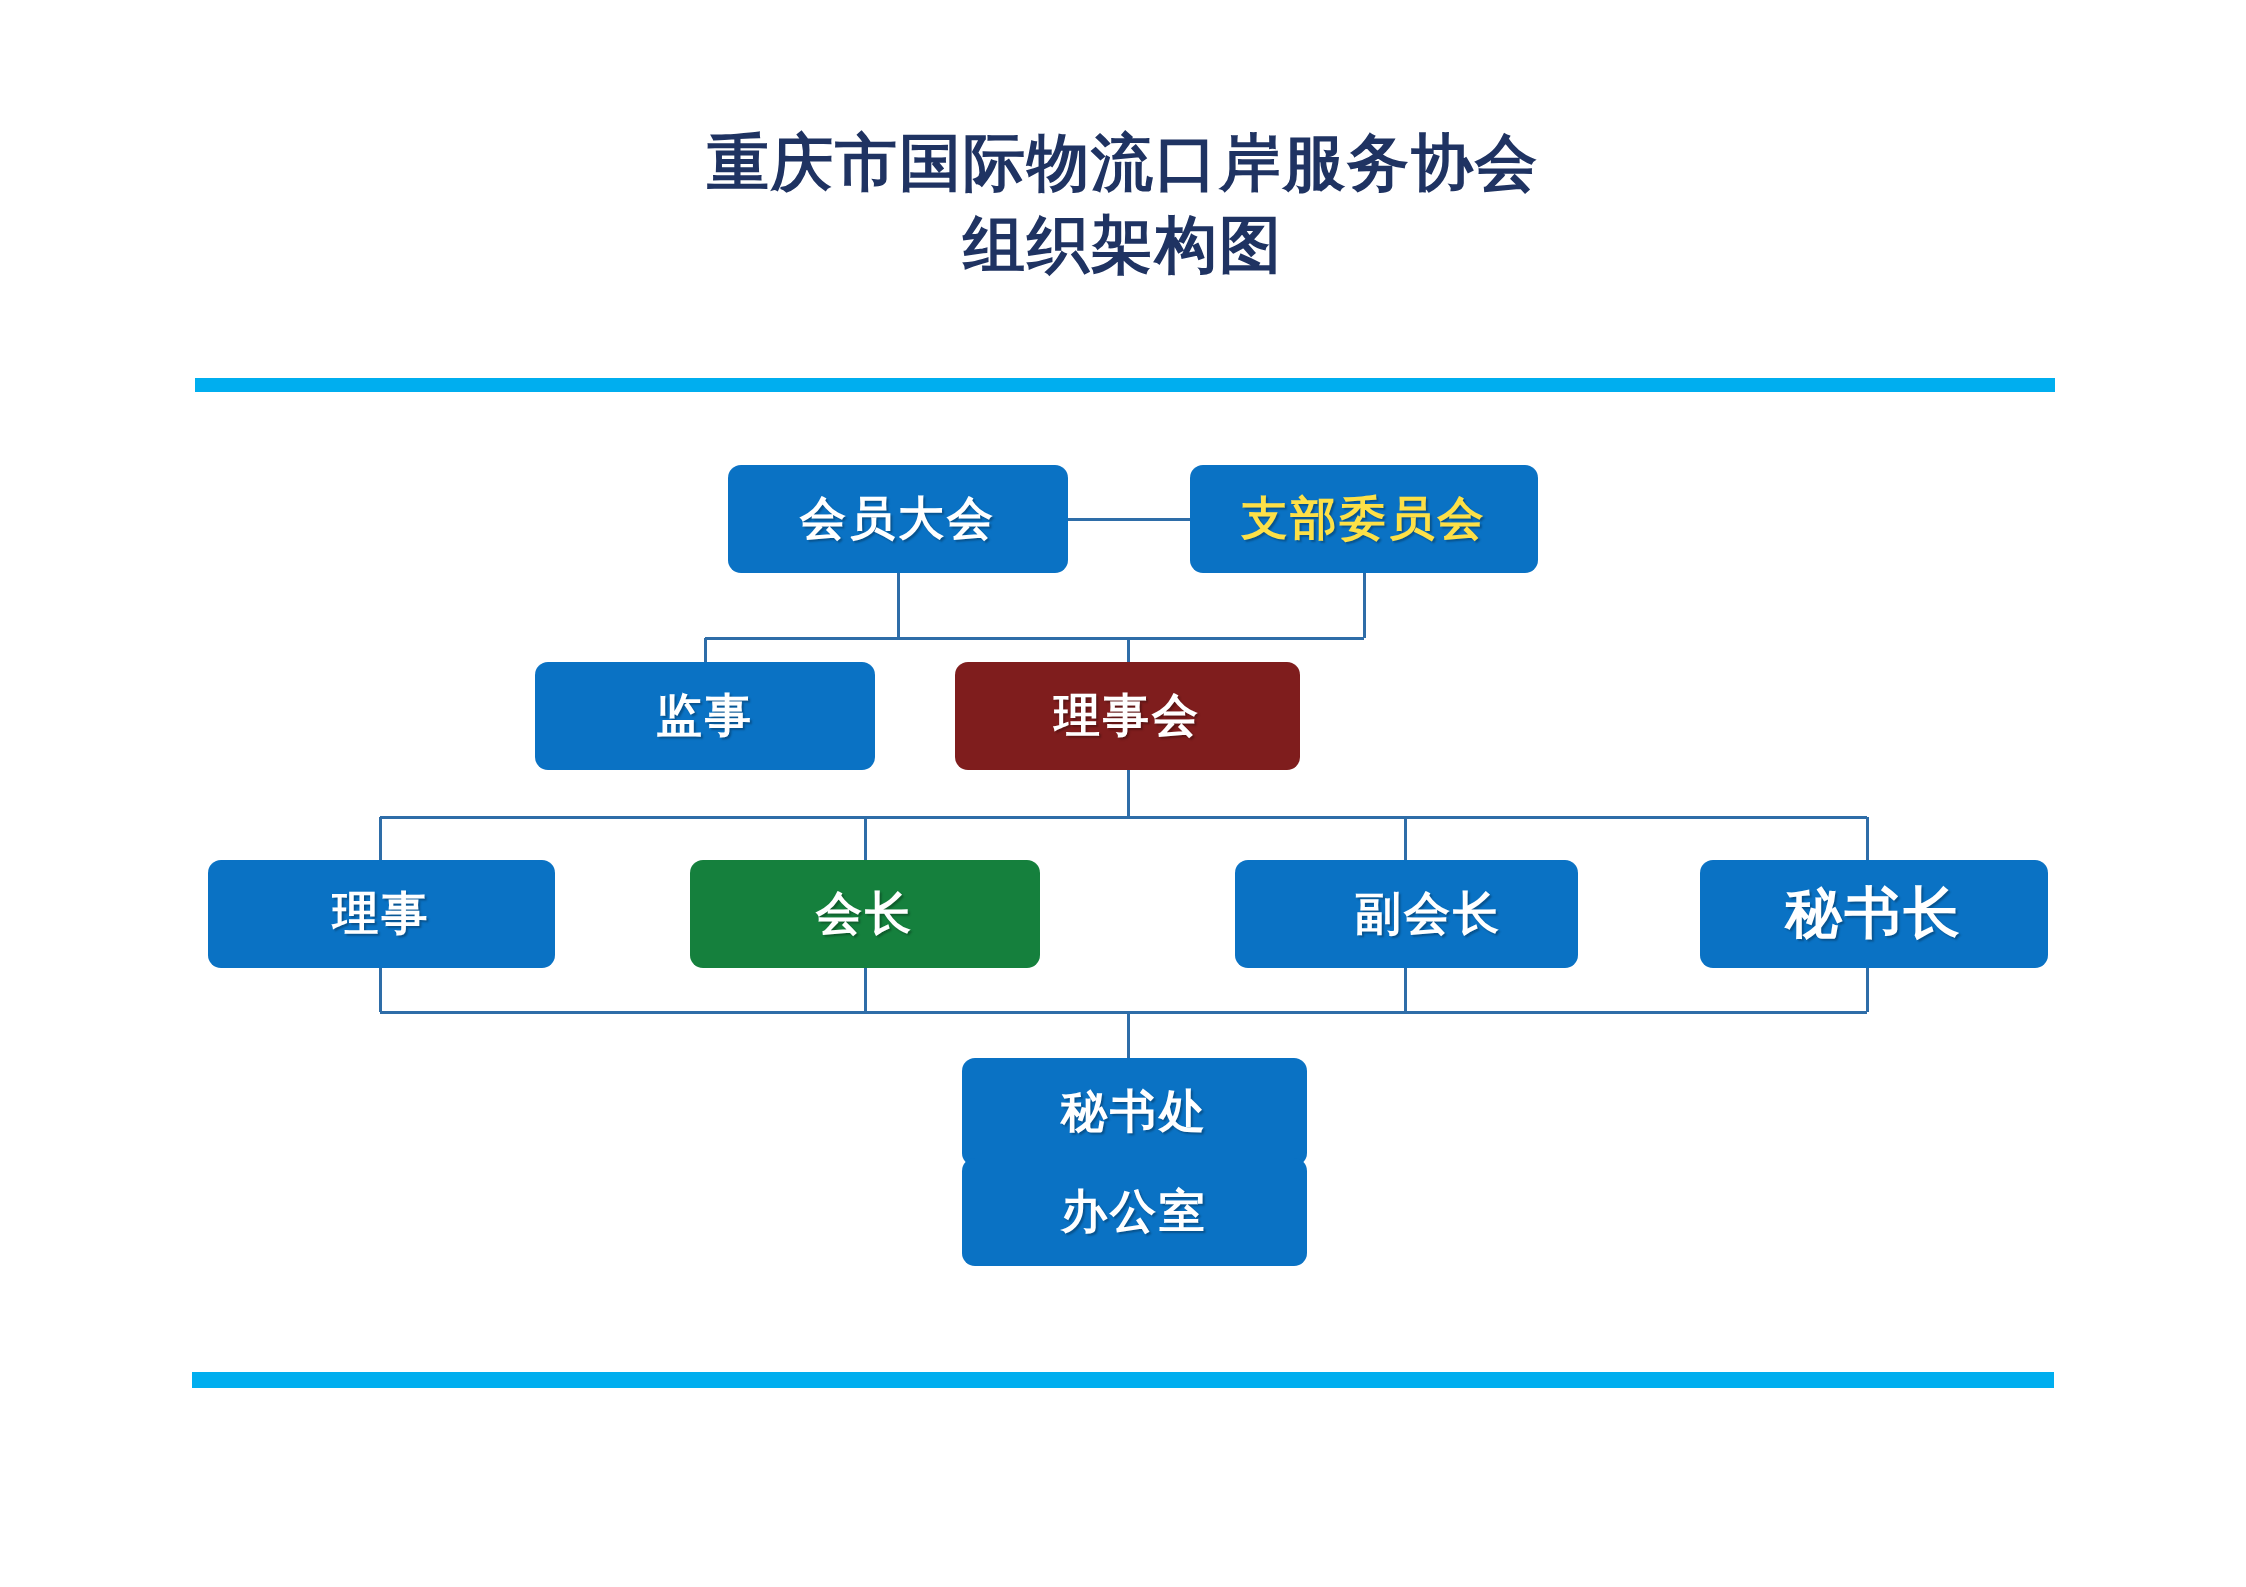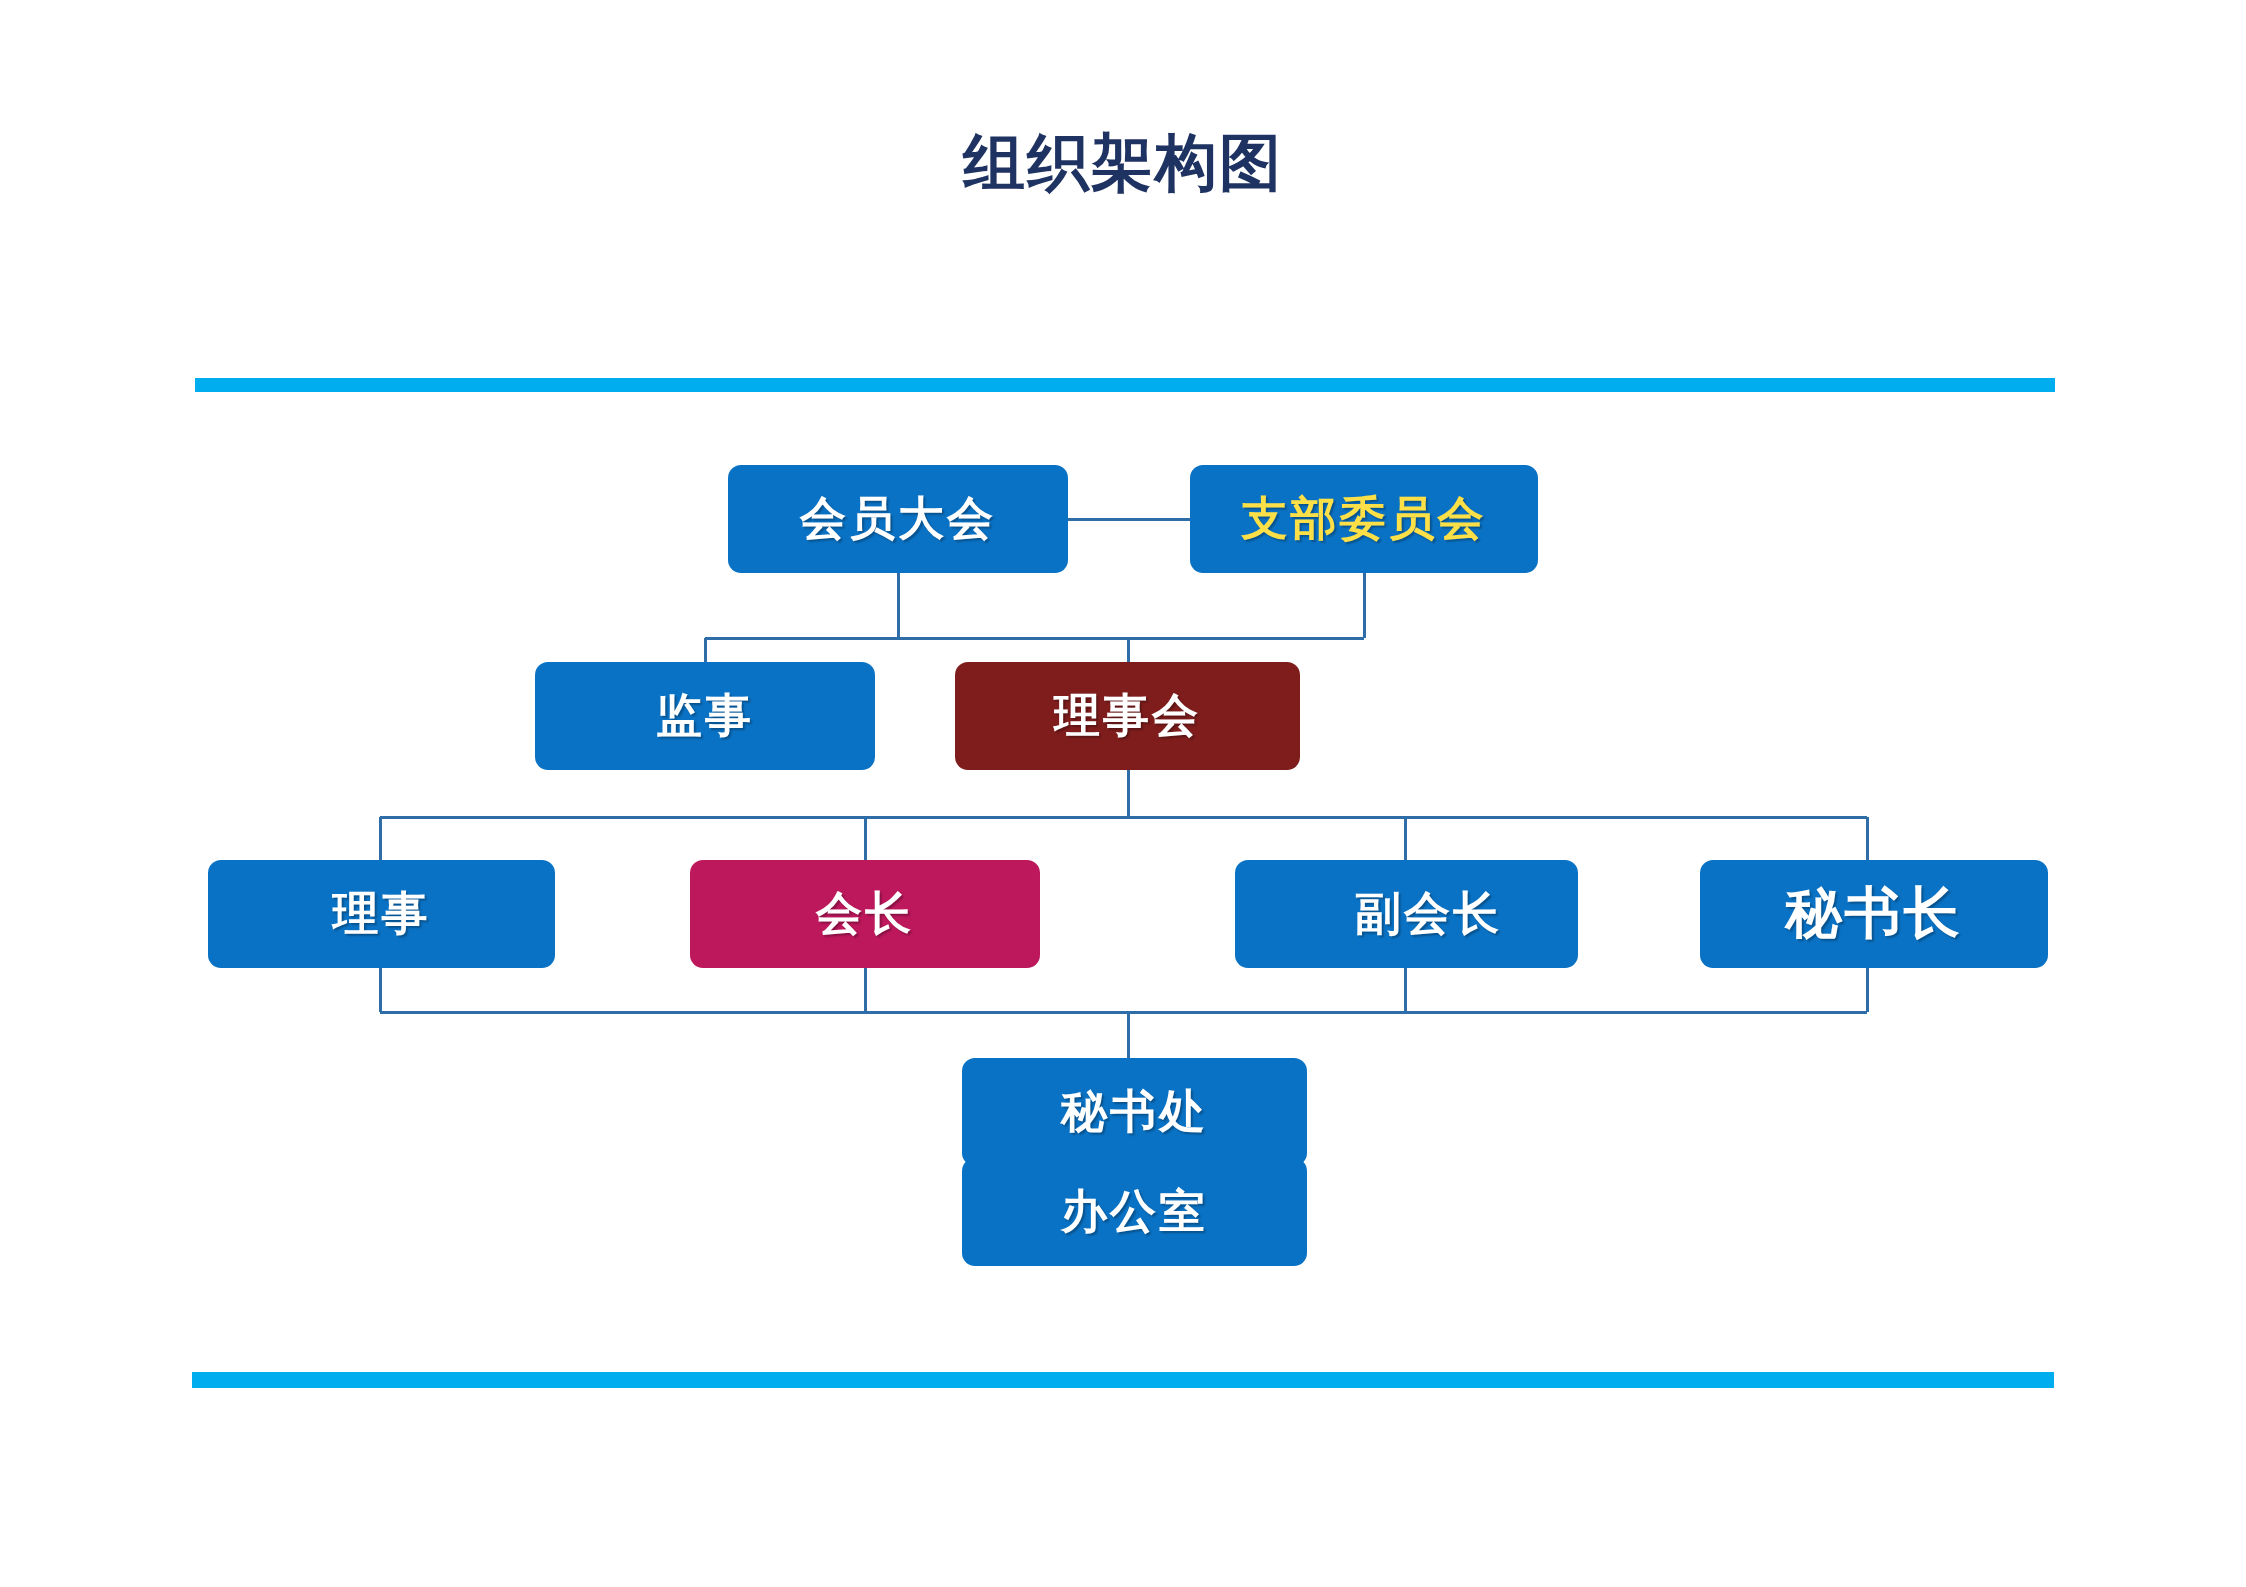--- a/index.html
+++ b/index.html
@@ -28,20 +28,21 @@
         text-shadow:2px 2px 2px rgba(0,0,0,.28);
         font-family:Liberation Sans, sans-serif;
         box-sizing:border-box;}
 </style>
 </head>
 <body>
 
 <div id="stage">
 
   <div class="title-block">
+    <div class="title-line title-line-1" style="color: rgb(31, 51, 98);">重庆市国际物流口岸服务协会</div>
     <div class="title-line title-line-2" style="color: rgb(31, 51, 98);">组织架构图</div>
   </div>
 
   <div class="rule" id="rule-top" style="left: 195px; top: 378px; width: 1860px; height: 14px; background: rgb(0, 174, 239);"></div>
   <div class="rule" id="rule-bottom" style="left: 192px; top: 1372px; width: 1862px; height: 16px; background: rgb(0, 174, 239);"></div>
 
   <svg id="wires" viewBox="0 0 2246 1587" xmlns="http://www.w3.org/2000/svg">
     <g stroke="#2E6DA8" stroke-width="3" fill="none" shape-rendering="crispEdges">
 
       <line x1="1068" y1="519" x2="1190" y2="519"></line>
@@ -75,20 +76,20 @@
       <line x1="1128" y1="1166" x2="1128" y2="1230"></line>
     </g>
   </svg>
 
   <div id="nodes-layer">
       <div class="node" style="left: 728px; top: 465px; width: 340px; height: 108px; font-size: 46px; background: rgb(10, 114, 196); color: rgb(255, 255, 255);">会员大会</div>
       <div class="node" style="left: 1190px; top: 465px; width: 348px; height: 108px; font-size: 46px; background: rgb(10, 114, 196); color: #fde047;">支部委员会</div>
       <div class="node" style="left: 535px; top: 662px; width: 340px; height: 108px; font-size: 46px; background: rgb(10, 114, 196); color: rgb(255, 255, 255);">监事</div>
       <div class="node" style="left: 955px; top: 662px; width: 345px; height: 108px; font-size: 46px; background: #7f1d1d; color: rgb(255, 255, 255);">理事会</div>
       <div class="node" style="left: 208px; top: 860px; width: 347px; height: 108px; font-size: 46px; background: rgb(10, 114, 196); color: rgb(255, 255, 255);">理事</div>
-      <div class="node" style="left: 690px; top: 860px; width: 350px; height: 108px; font-size: 46px; background: #be185d; color: rgb(255, 255, 255);">会长</div>
+      <div class="node" style="left: 690px; top: 860px; width: 350px; height: 108px; font-size: 46px; background: #15803d; color: rgb(255, 255, 255);">会长</div>
       <div class="node" style="left: 1235px; top: 860px; width: 343px; height: 108px; font-size: 46px; background: rgb(10, 114, 196); color: rgb(255, 255, 255); padding-left: 44px;">副会长</div>
       <div class="node" style="left: 1700px; top: 860px; width: 348px; height: 108px; font-size: 56px; background: rgb(10, 114, 196); color: rgb(255, 255, 255);">秘书长</div>
       <div class="node" style="left: 962px; top: 1058px; width: 345px; height: 108px; font-size: 46px; background: rgb(10, 114, 196); color: rgb(255, 255, 255); text-align: right;">秘书处</div>
       <div class="node" style="left: 962px; top: 1158px; width: 345px; height: 108px; font-size: 46px; background: rgb(10, 114, 196); color: rgb(255, 255, 255);">办公室</div>
     </div>
 
 </div>
 
 </body></html>

